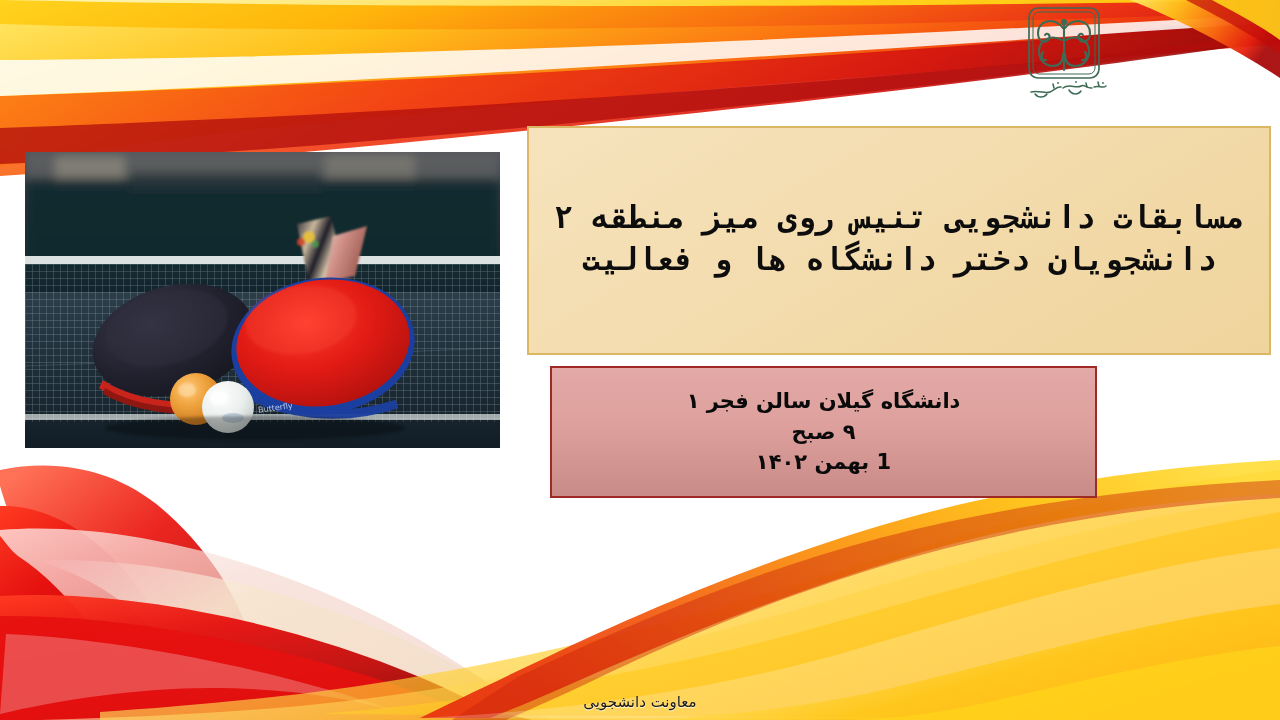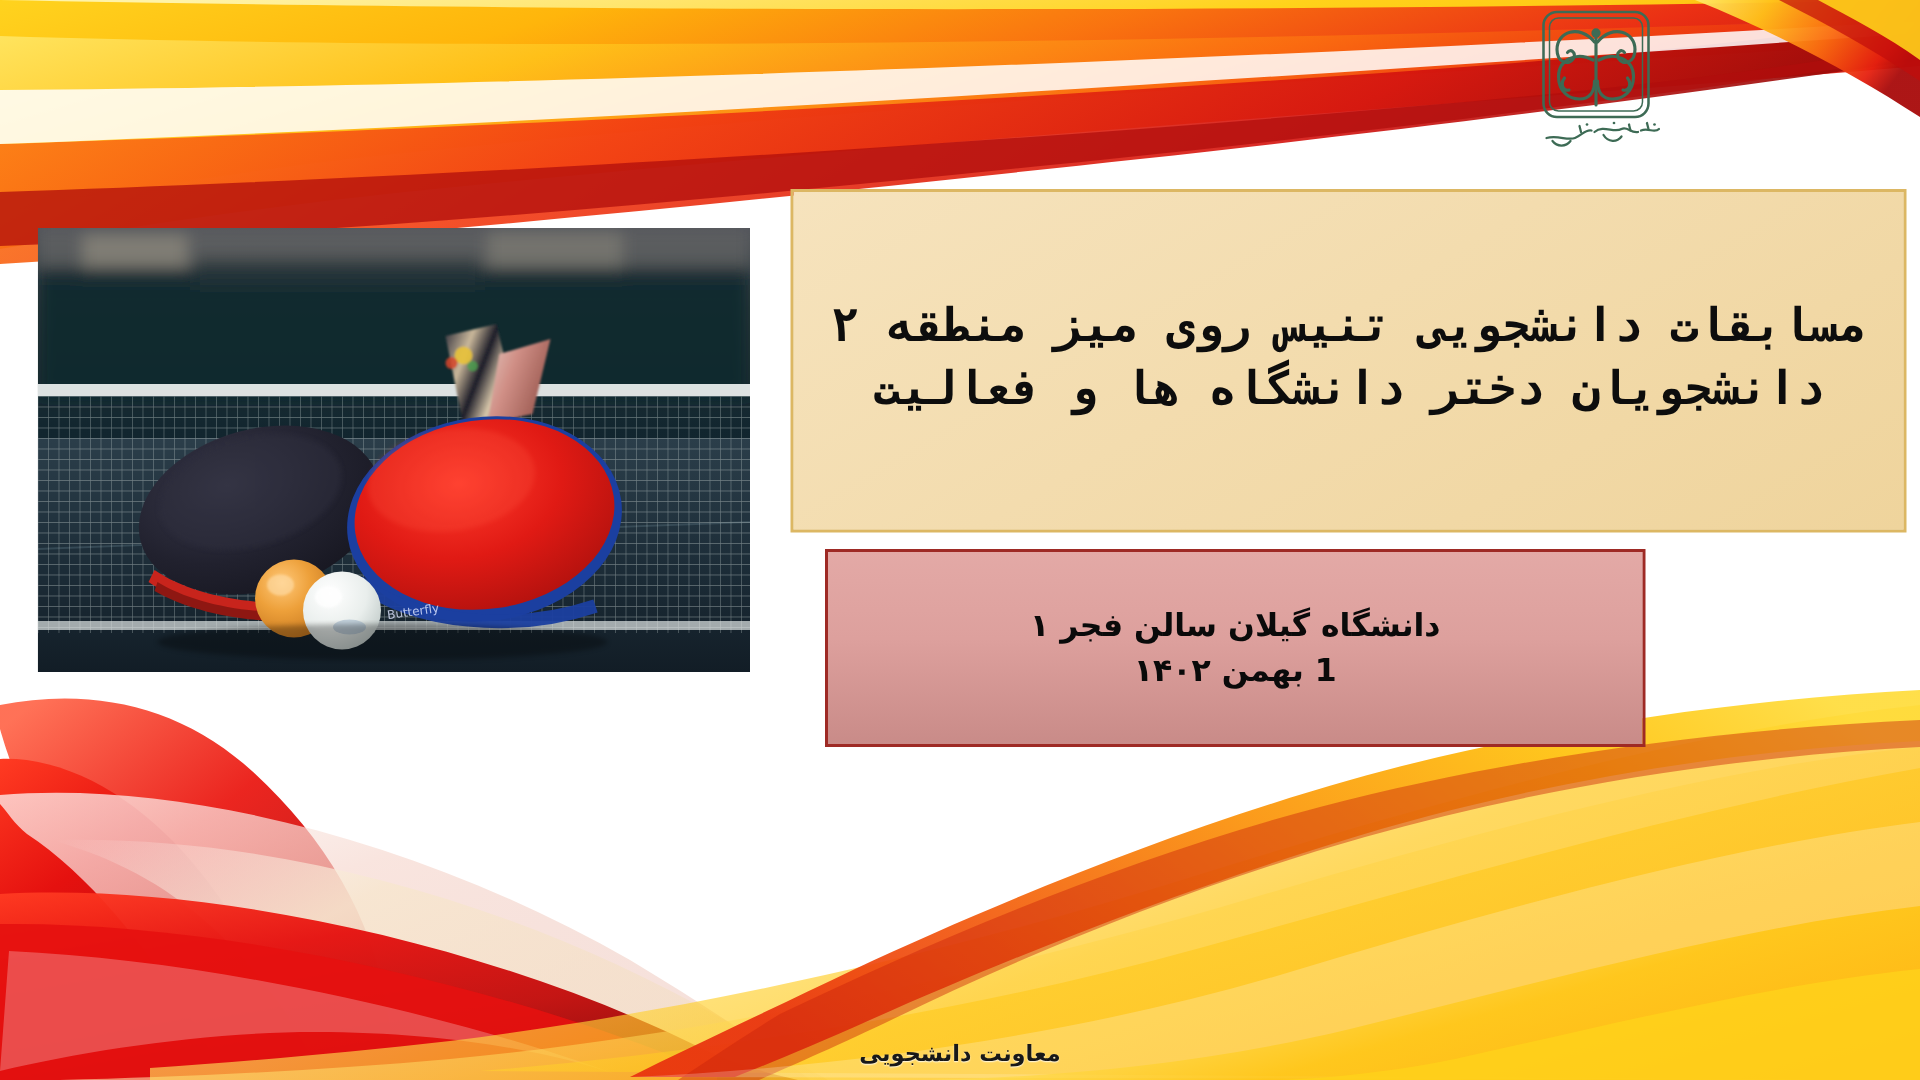--- a/index.html
+++ b/index.html
@@ -94,21 +94,21 @@
 
   
   #footer-credits {
     position: absolute;
     left: 0;
     right: 0;
     bottom: 8px;
     text-align: center;
     direction: rtl;
     color: #181818;
-    font-weight: bold;
+    font-weight: normal;
     font-size: 15px;
     line-height: 1.35;
     text-shadow: 0 1px 1px rgba(255,255,255,0.85);
   }
   #footer-credits .fline { display: block; }
 
   
   #logo {
     position: absolute;
     left: 1019px;
@@ -345,20 +345,21 @@
 
   <div id="title-box">
     <div id="title-text">
       <div>مسابقات دانشجویی تنیس روی میز منطقه ۲</div>
       <div>دانشجویان دختر دانشگاه ها و فعالیت</div>
     </div>
   </div>
 
   <div id="venue-box">
     <div class="vline">دانشگاه گیلان سالن فجر ۱</div>
+    <div class="vline">۹ صبح</div>
     <div class="vline">1 بهمن ۱۴۰۲</div>
   </div>
 
   <div id="footer-credits">
     <span class="fline">معاونت دانشجویی</span>
   </div>
 
   <div id="logo">
     <svg viewBox="0 0 98 104" xmlns="http://www.w3.org/2000/svg">
       <g fill="none" stroke="#3d6b55" stroke-width="1.7">

